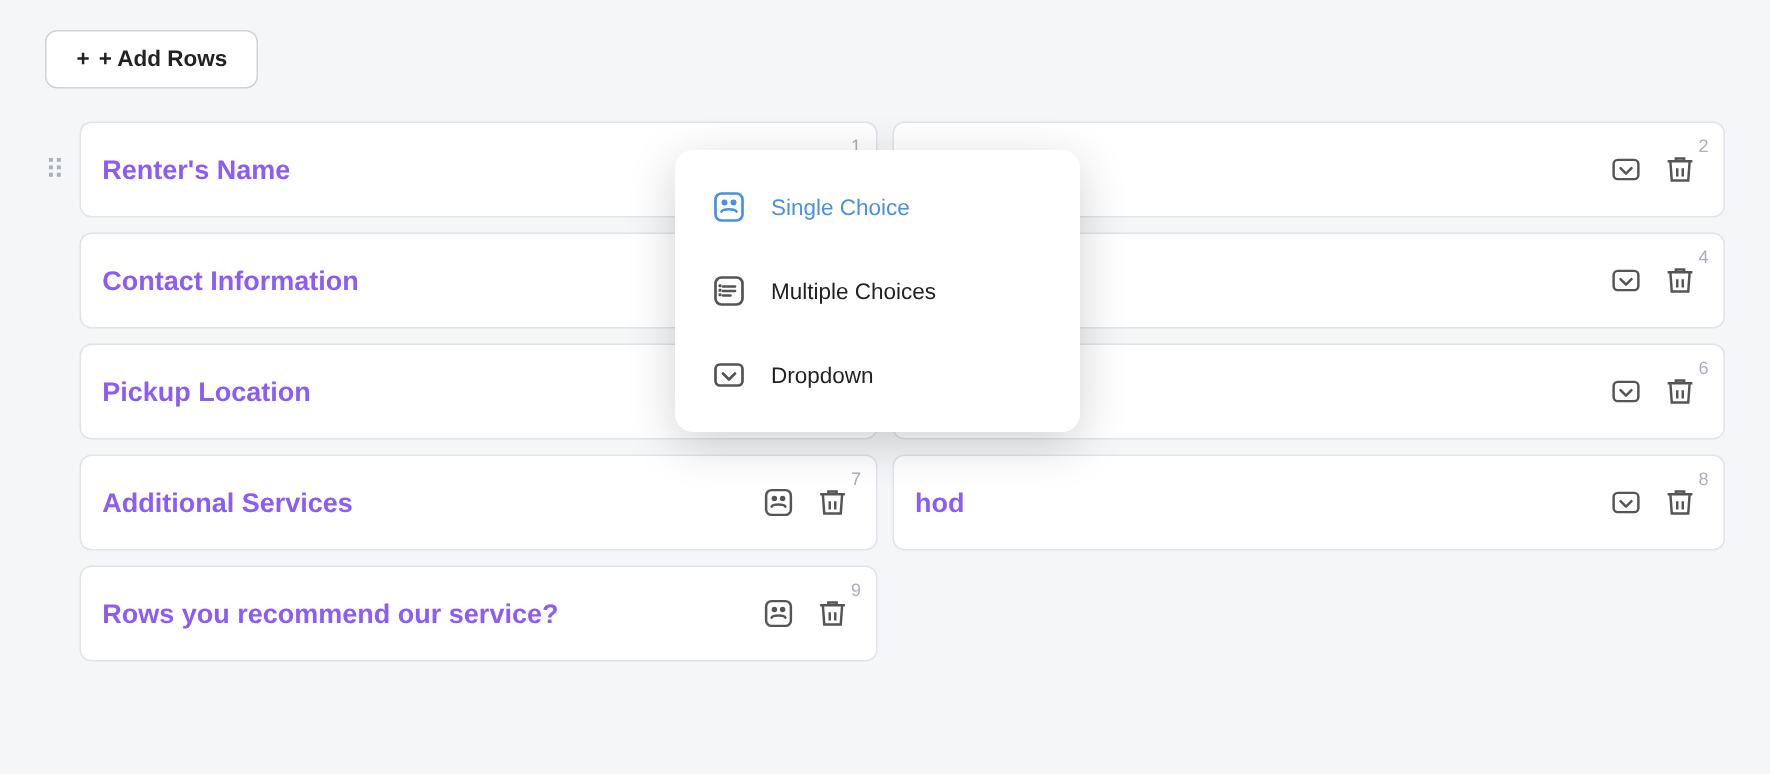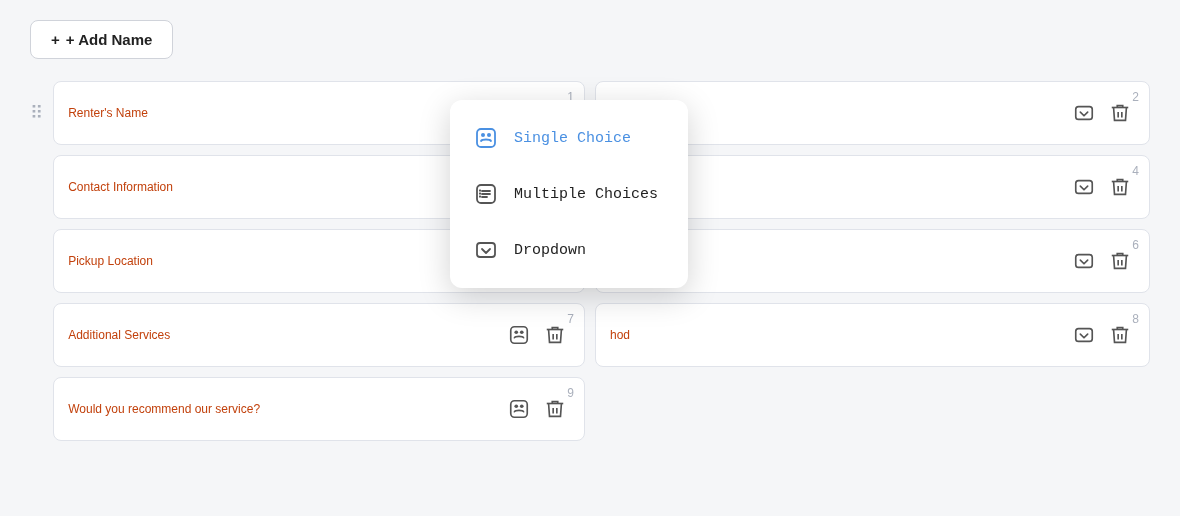--- a/index.html
+++ b/index.html
@@ -54,23 +54,23 @@
     .field-number {
       position: absolute;
       top: 8px;
       right: 10px;
       font-size: 12px;
       color: #aab0bc;
       font-weight: 500;
     }
 
     .field-label {
-      font-size: 12px;
-      font-weight: 400;
-      color: #c2410c;
+      font-size: 18px;
+      font-weight: 700;
+      color: #8b5cf6;
       flex: 1;
     }
 
     .field-actions {
       display: flex;
       align-items: center;
       gap: 6px;
       margin-left: 8px;
     }
 
@@ -100,23 +100,22 @@
 
     
     .dropdown-menu {
       position: absolute;
       left: 450px;
       top: 100px;
       background: #fff;
       border-radius: 12px;
       box-shadow: 0 8px 32px rgba(0,0,0,0.18);
       padding: 10px 0;
-      width: 238px;
+      width: 270px;
       z-index: 100;
-      font-family: Liberation Mono, monospace;
     }
 
     .menu-item {
       display: flex;
       align-items: center;
       gap: 14px;
       padding: 14px 22px;
       font-size: 15px;
       font-weight: 500;
       color: #222;
@@ -149,21 +148,21 @@
       margin-bottom: 10px;
     }
   </style>
 </head>
 <body>
 
 <div class="main-container">
   
   <button class="add-rows-btn">
     <span>+</span>
-    <span>+ Add Name</span>
+    <span>+ Add Rows</span>
   </button>
 
   
   <div class="rows-grid">
 
     <div class="row-pair-container">
       <div style="display:flex;align-items:center;gap:6px;flex:1;">
         <span class="drag-handle">⠿</span>
         <div class="field-card">
           <span class="field-number">1</span>
@@ -362,21 +361,21 @@
           </div>
         </div>
       </div>
     </div>
 
     <div class="row-pair-container">
       <div style="display:flex;align-items:center;gap:6px;flex:1;">
         <span class="drag-handle" style="opacity:0">⠿</span>
         <div class="field-card">
           <span class="field-number">9</span>
-          <span class="field-label">Would you recommend our service?</span>
+          <span class="field-label">Rows you recommend our service?</span>
           <div class="field-actions">
             <button class="icon-btn">
               <svg viewBox="0 0 24 24" fill="none" stroke="#555" stroke-width="1.8">
                 <rect x="3" y="3" width="18" height="18" rx="4" stroke="#555"></rect>
                 <circle cx="9" cy="9" r="2" fill="#555" stroke="none"></circle>
                 <circle cx="15" cy="9" r="2" fill="#555" stroke="none"></circle>
                 <path d="M7 15c1-2 9-2 10 0" stroke="#555" stroke-linecap="round"></path>
               </svg>
             </button>
             <button class="icon-btn">

